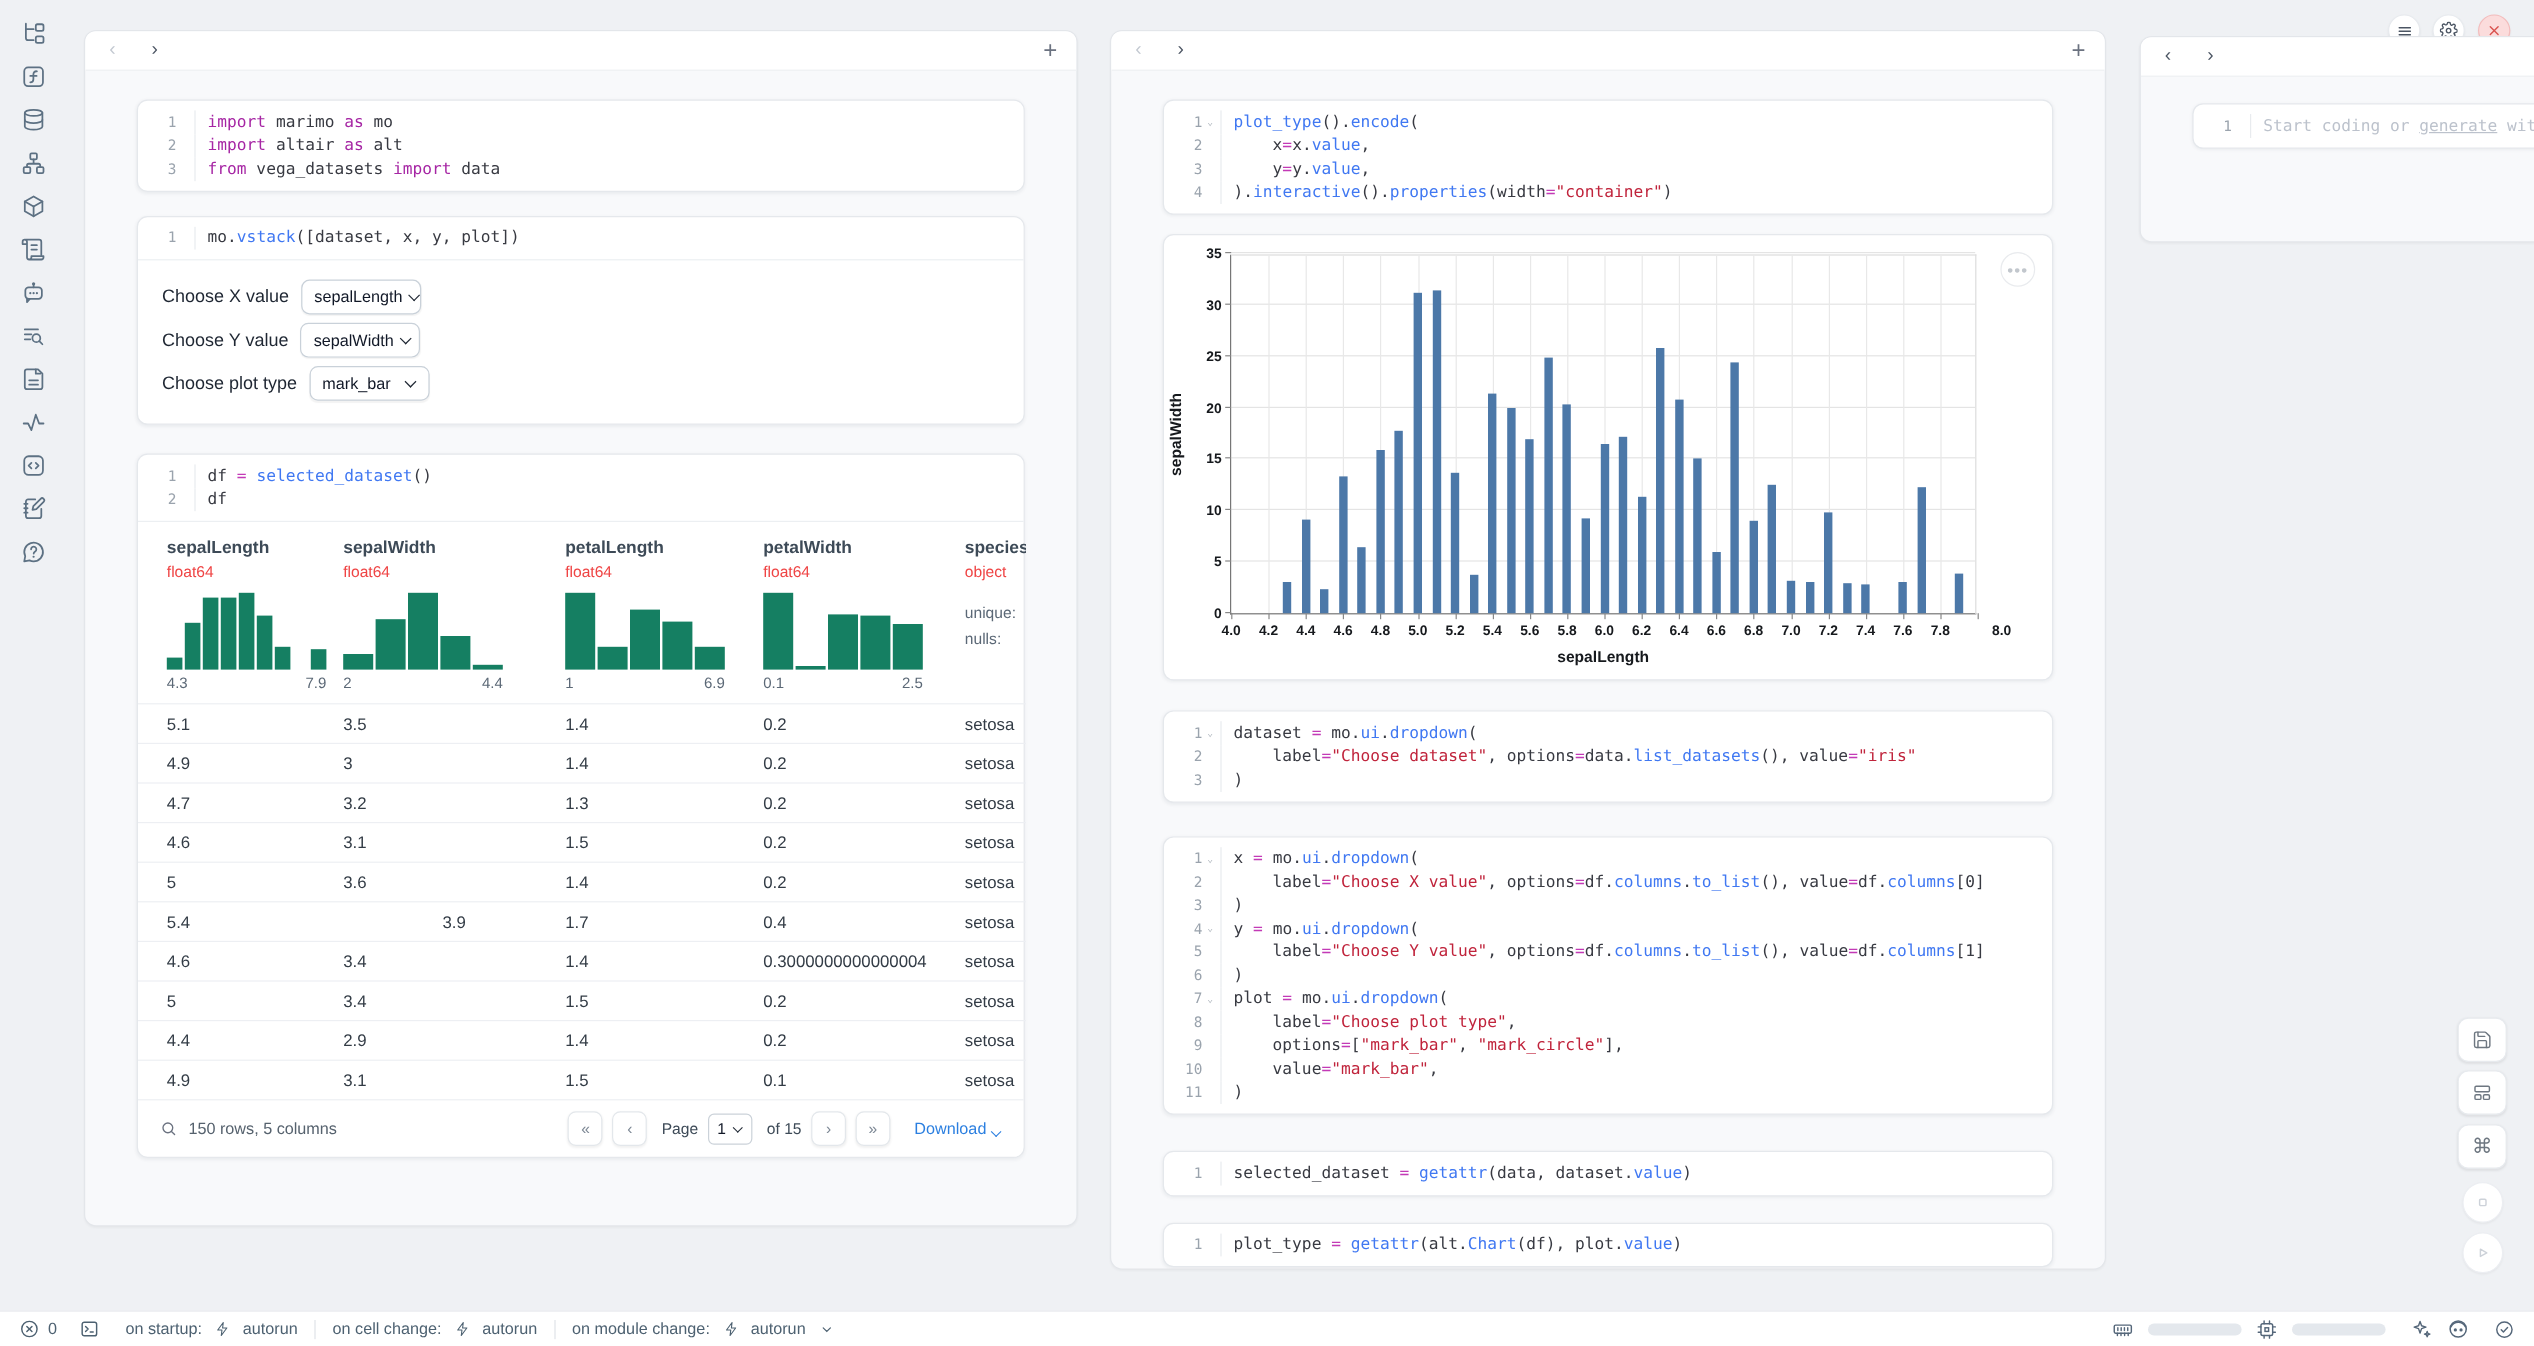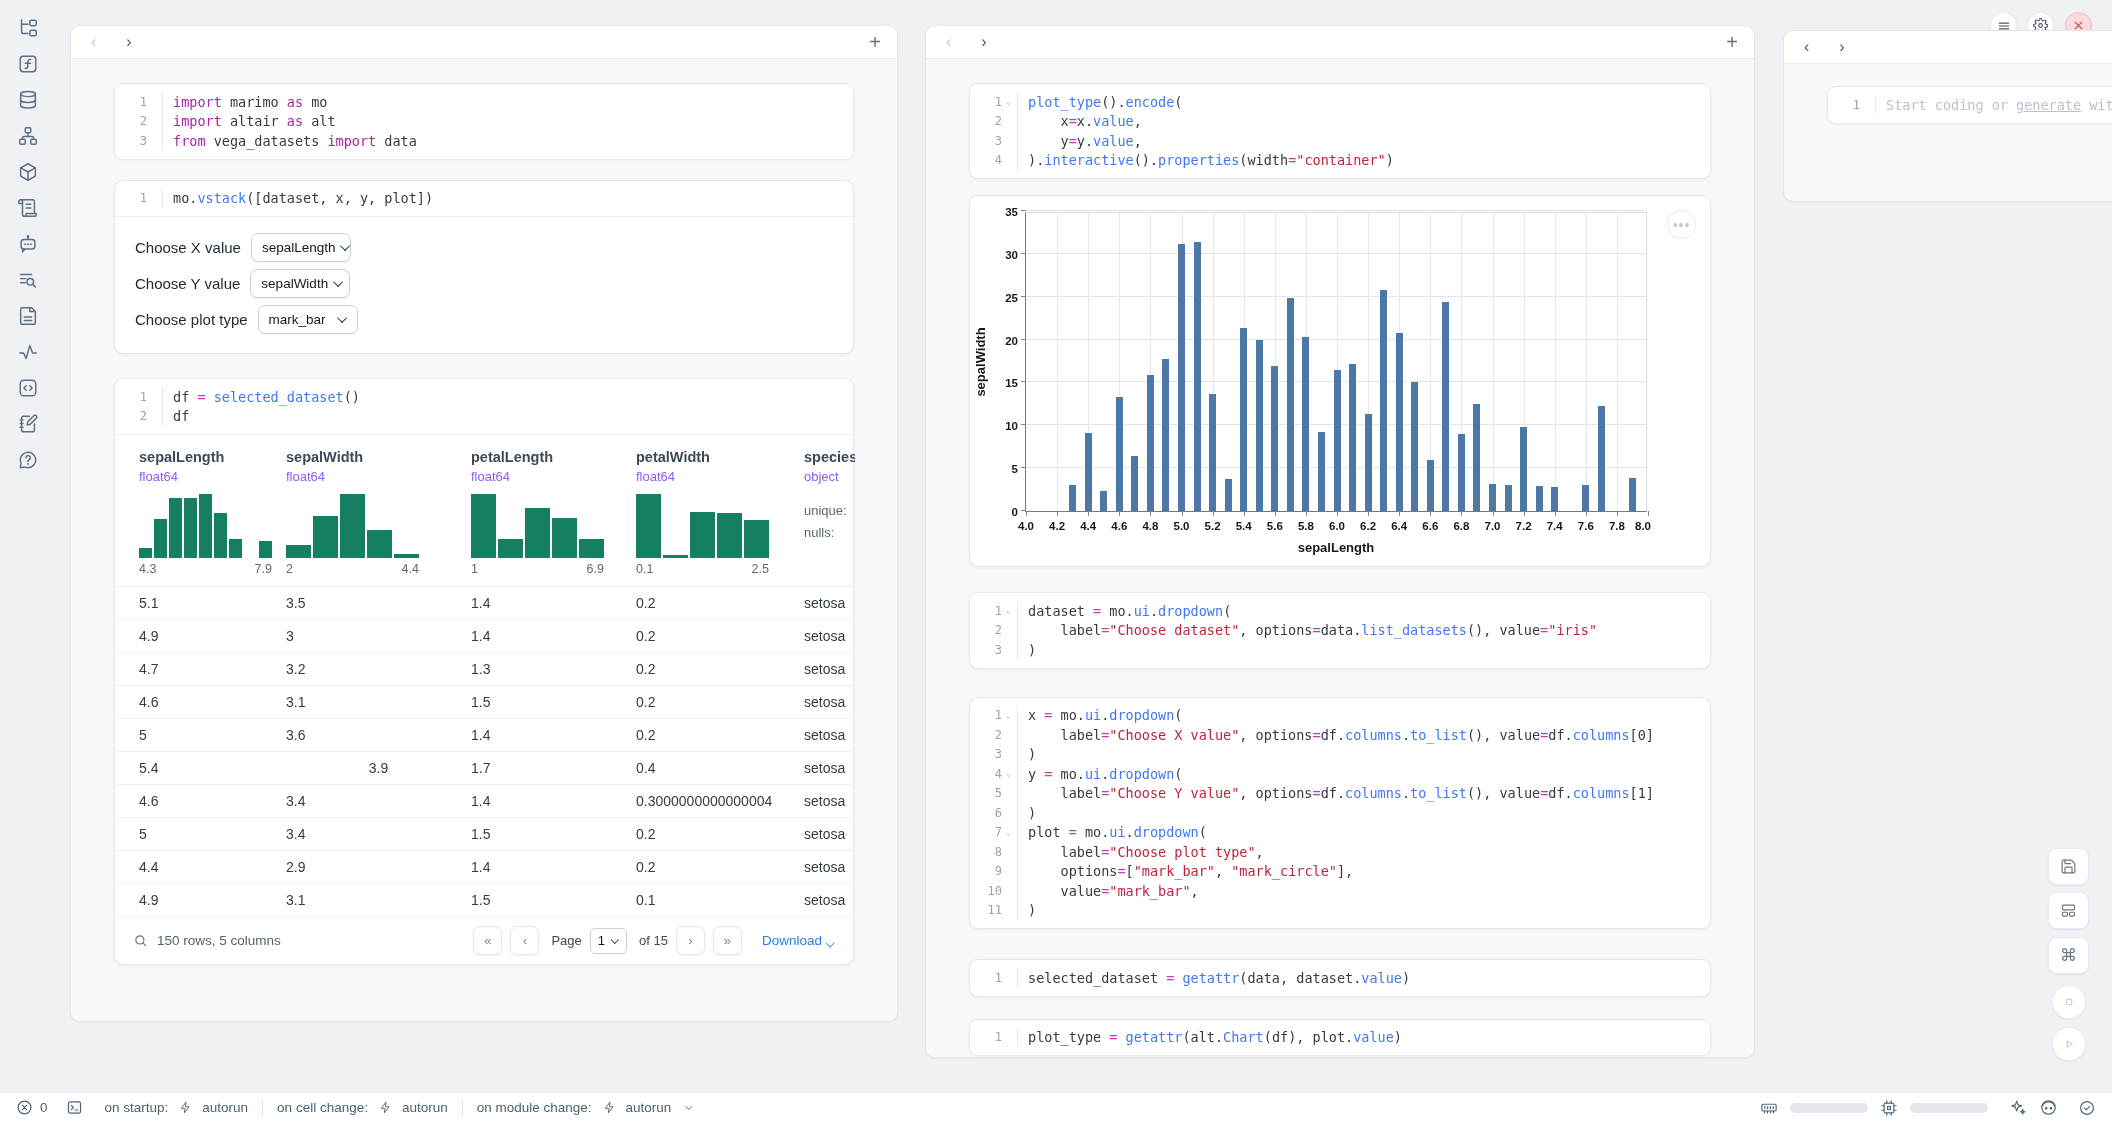--- a/index.html
+++ b/index.html
@@ -81,21 +81,21 @@
   .table-wrap { overflow:hidden; width:740px; }
   .thead { display:flex; padding-top:14px; padding-bottom:10px; }
   .trow { display:flex; height:33px; align-items:center; border-top:1px solid #edeff3;
     font-size:14px; color:#333c46; cursor:default; }
   .tc0 { width:171px; padding-left:24px; flex:none; }
   .tc1 { width:185px; flex:none; }
   .tc2 { width:165px; flex:none; }
   .tc3 { width:168px; flex:none; }
   .tc4 { width:160px; flex:none; }
   .th-name { font-weight:700; font-size:14.5px; color:#3d4a57; height:19px; }
-  .th-type { font-size:13px; color:#8b5cf6; height:17px; margin-top:1px; }
+  .th-type { font-size:13px; color:#ef4444; height:17px; margin-top:1px; }
   .hist { height:64px; margin-top:8px; width:133px; display:flex; align-items:flex-end; gap:2px; }
   .hist .bar { flex:1; background:#157f62; }
   .range { display:flex; justify-content:space-between; width:133px; font-size:12.5px;
     color:#5b6876; margin-top:4px; }
   .colstats { margin-top:14px; font-size:13px; color:#5b6876; line-height:22px; }
   .table-footer { height:48px; display:flex; align-items:center; padding:0 18px;
     border-top:1px solid #edeff3; }
   .tf-summary { font-size:13.5px; color:#56626e; margin-left:9px; }
   .pager { margin-left:auto; display:flex; align-items:center; gap:8px; }
   .pg-btn { width:29px; height:29px; border:1px solid #e3e7eb; border-radius:7px; background:#fff;
@@ -659,21 +659,21 @@
           <span class="grid-v" style="left: 528.7px;"></span>
           <span class="xtick" style="left: 528.7px;"></span>
           <span class="xlab" style="left: 528.7px;">7.4</span>
           <span class="grid-v" style="left: 559.8px;"></span>
           <span class="xtick" style="left: 559.8px;"></span>
           <span class="xlab" style="left: 559.8px;">7.6</span>
           <span class="grid-v" style="left: 590.9px;"></span>
           <span class="xtick" style="left: 590.9px;"></span>
           <span class="xlab" style="left: 590.9px;">7.8</span>
           <span class="xtick" style="left: 622px;"></span>
-          <span class="xlab" style="left: 610px; text-align: right;">8.0</span>
+          <span class="xlab" style="left: 642px;">8.0</span>
           <span class="vbar" style="left: 43.15px; height: 25.7143px; background: rgb(76, 120, 168);"></span>
           <span class="vbar" style="left: 58.7px; height: 78px; background: rgb(76, 120, 168);"></span>
           <span class="vbar" style="left: 74.25px; height: 19.7143px; background: rgb(76, 120, 168);"></span>
           <span class="vbar" style="left: 89.8px; height: 114px; background: rgb(76, 120, 168);"></span>
           <span class="vbar" style="left: 105.35px; height: 54.8571px; background: rgb(76, 120, 168);"></span>
           <span class="vbar" style="left: 120.9px; height: 136.286px; background: rgb(76, 120, 168);"></span>
           <span class="vbar" style="left: 136.45px; height: 151.714px; background: rgb(76, 120, 168);"></span>
           <span class="vbar" style="left: 152px; height: 267.429px; background: rgb(76, 120, 168);"></span>
           <span class="vbar" style="left: 167.55px; height: 269.143px; background: rgb(76, 120, 168);"></span>
           <span class="vbar" style="left: 183.1px; height: 117.429px; background: rgb(76, 120, 168);"></span>

